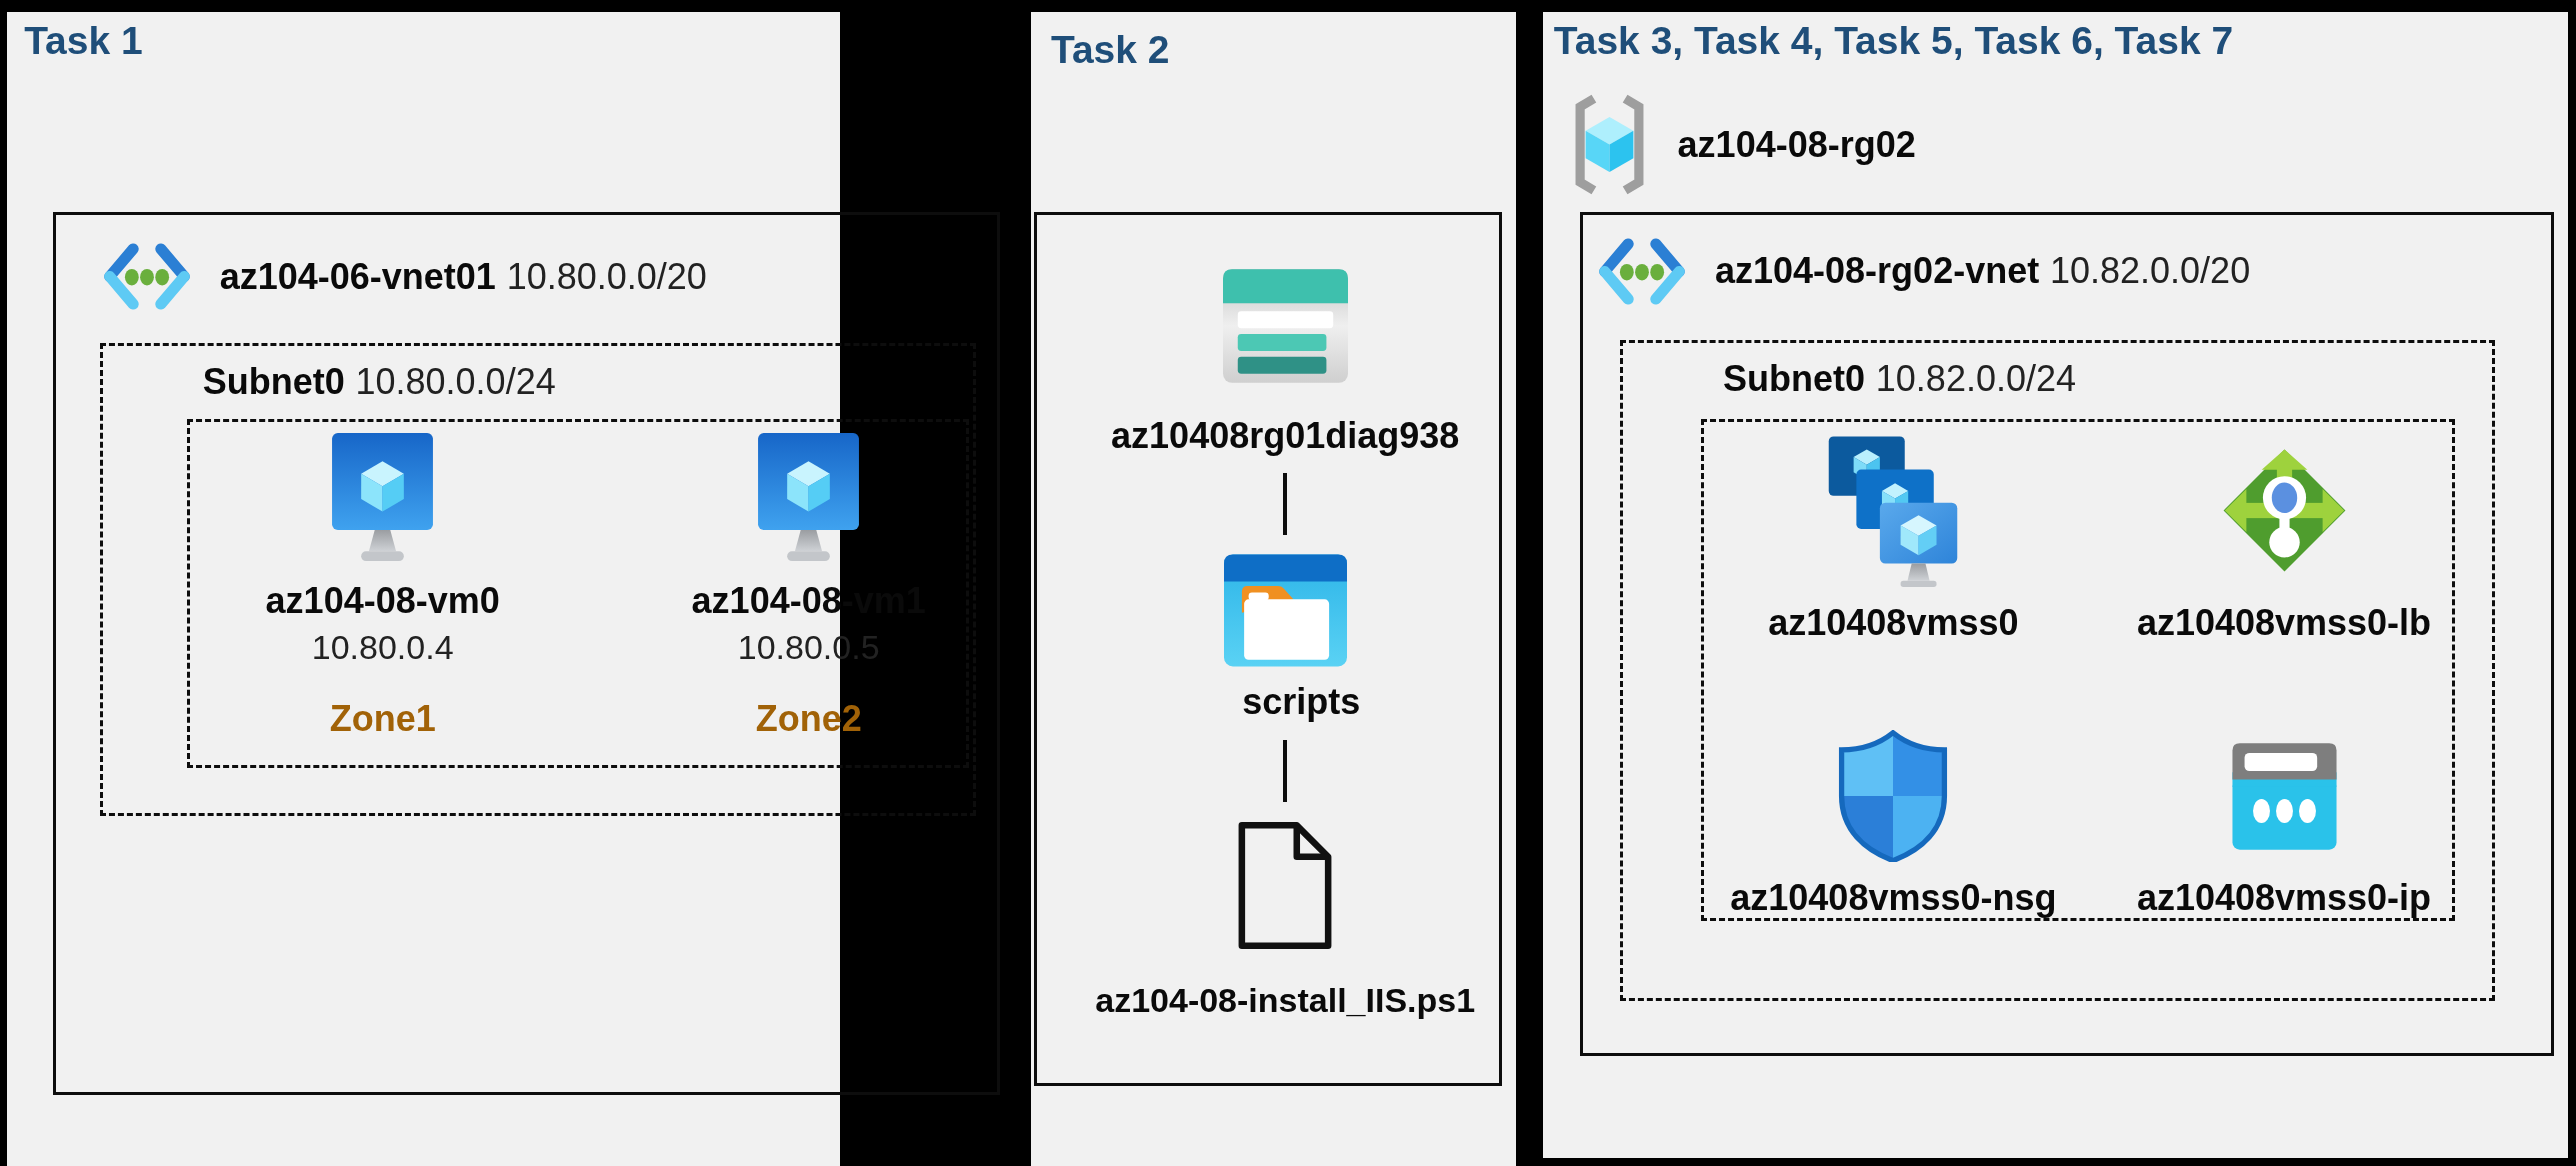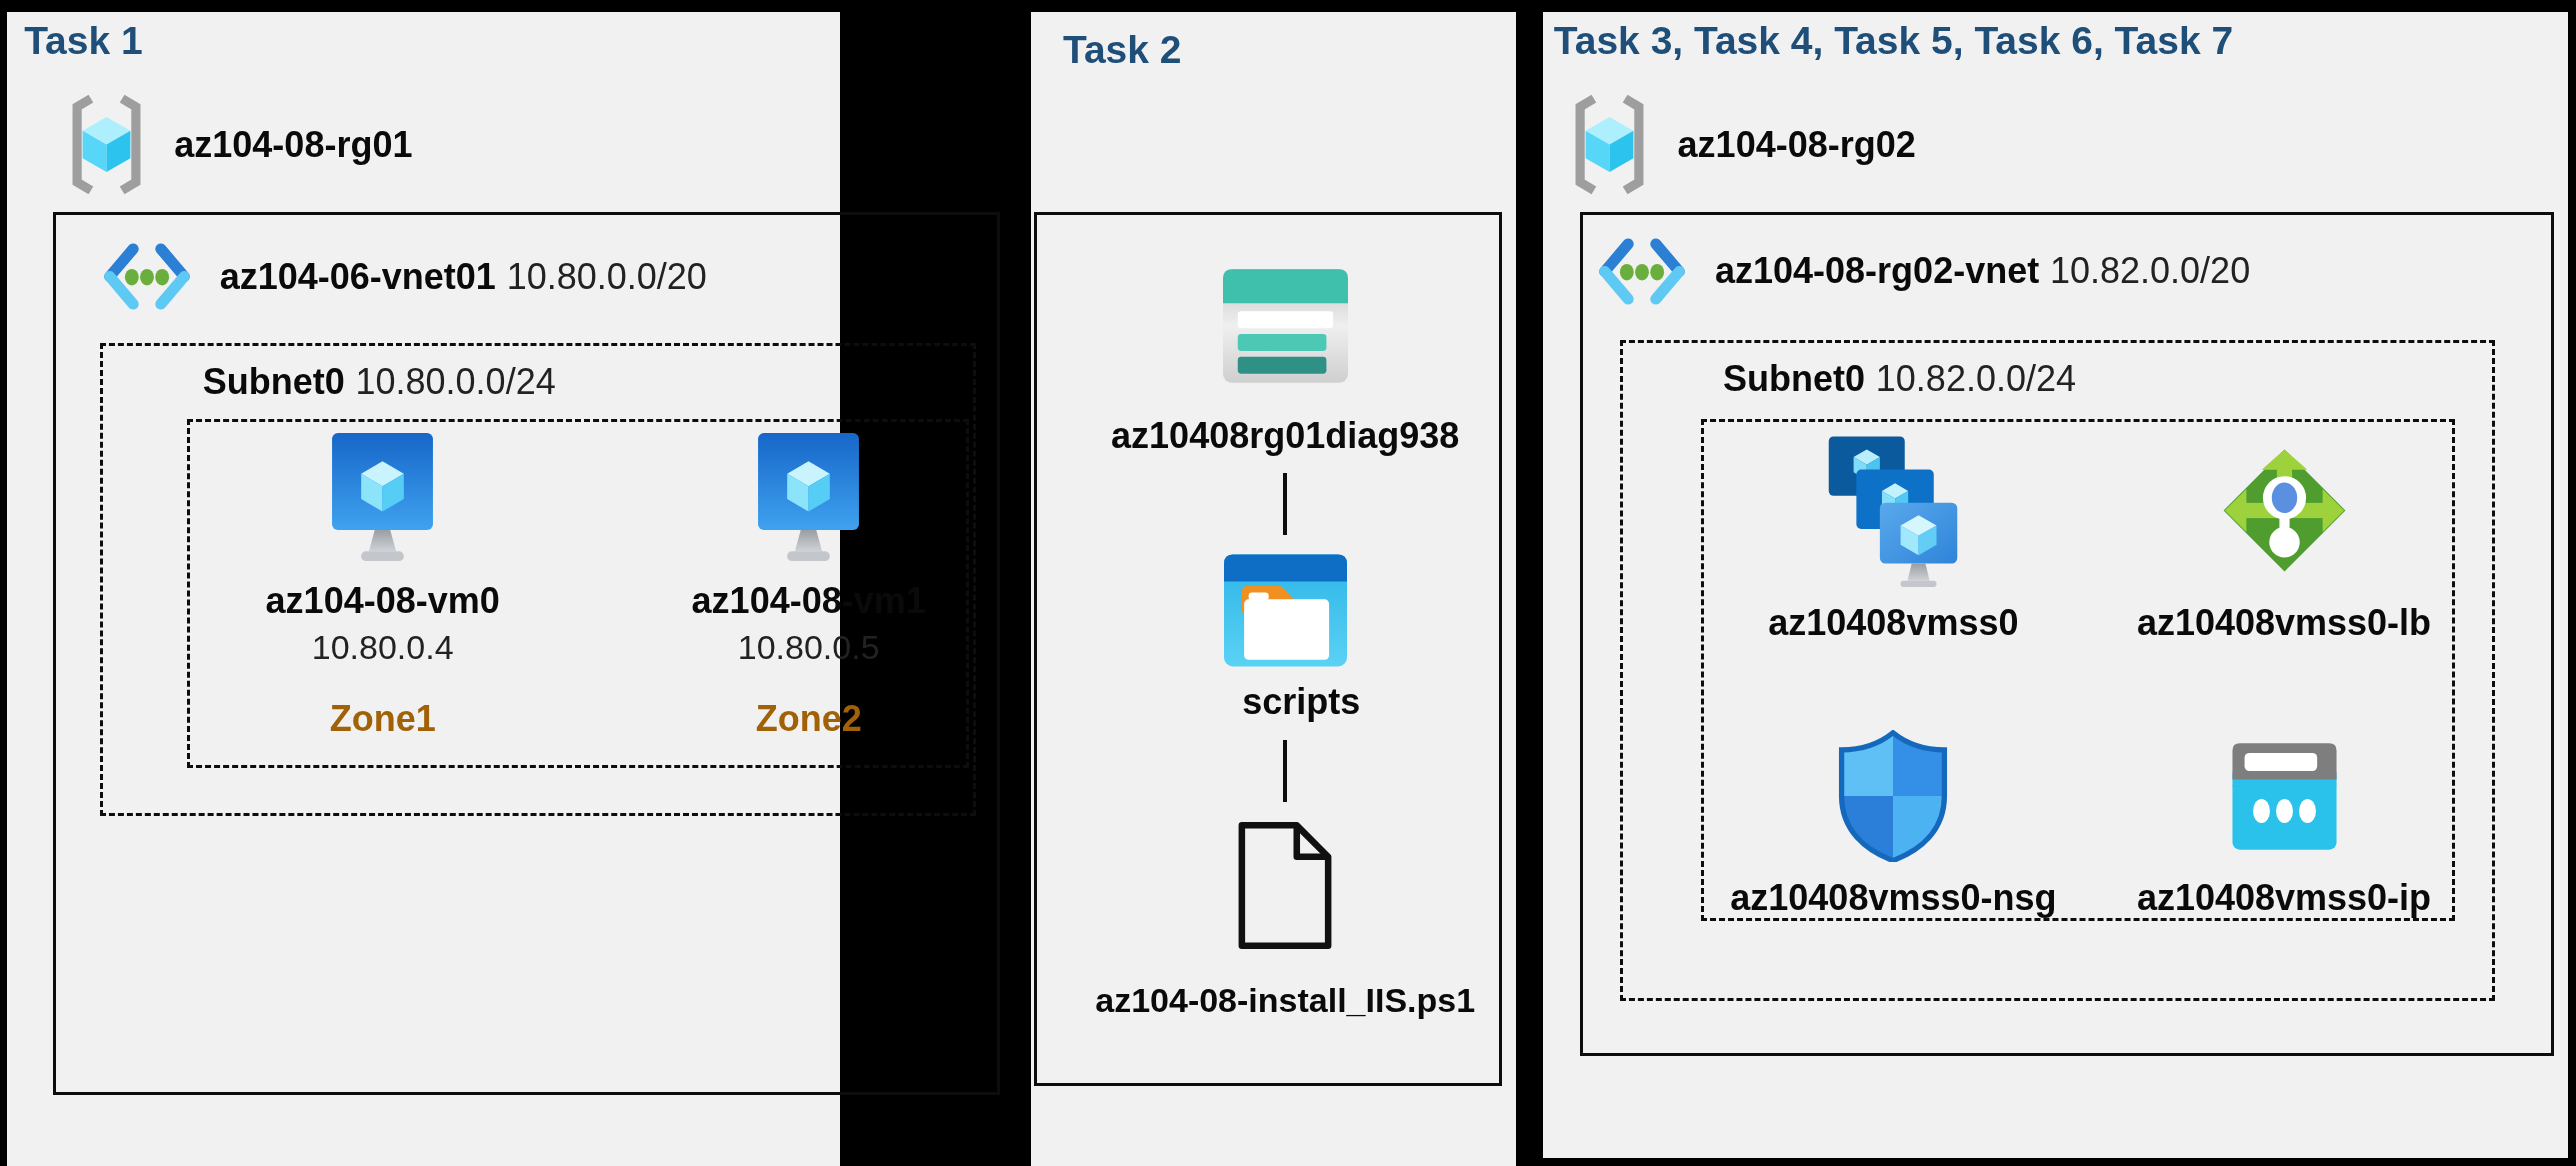--- a/index.html
+++ b/index.html
@@ -7,21 +7,21 @@
   body { font-family: "Liberation Sans", "DejaVu Sans", sans-serif; }
   .canvas { position: relative; width: 2576px; height: 1166px; background: #000; overflow: hidden; }
 
   .panel { position: absolute; top: 12px; background: #f1f1f1; }
   #panel1 { left: 6.7px;   width: 833px; height: 1154px; }
   #panel2 { left: 1031px; width: 485px;  height: 1154px; }
   #panel3 { left: 1543px; width: 1025px; height: 1146px; }
 
   .panel-title { position: absolute; font-size: 39px; font-weight: bold; color: #1f4e79; white-space: nowrap; }
   #panel1 .panel-title { left: 17.5px; top: 6.7px; }
-  #panel2 .panel-title { left: 32px; top: 16px; }
+  #panel2 .panel-title { left: 20px; top: 16px; }
   #panel3 .panel-title { left: 10.8px; top: 6.7px; }
 
   .rg-header { position: absolute; display: flex; align-items: center; gap: 21.6px; }
   #panel1 .rg-header { left: 53px; top: 82px; }
   #panel3 .rg-header { left: 20px; top: 82px; }
   .rg-icon { width: 93px; height: 101px; }
 
   .res-label { font-size: 36px; font-weight: bold; color: #0a0a0a; white-space: nowrap; }
   .cidr { font-weight: normal; color: #222; margin-left: 10.8px; }
 
@@ -81,30 +81,20 @@
   .cell-label { margin-top: 12px; font-size: 36px; font-weight: bold; color: #0a0a0a; white-space: nowrap; }
 </style>
 </head>
 <body>
 
 <div class="canvas">
 
   <section class="panel" id="panel1">
     <div class="panel-title">Task 1</div>
 
-    <div class="rg-header">
-      <svg class="rg-icon" viewBox="0 0 100 110">
-        <path d="M33,5 L18,14 L18,96 L33,105" fill="none" stroke="#9e9e9e" stroke-width="10"></path>
-        <path d="M67,5 L82,14 L82,96 L67,105" fill="none" stroke="#9e9e9e" stroke-width="10"></path>
-        <polygon points="24,40 50,25 76,40 50,55" fill="#aeeffd"></polygon>
-        <polygon points="24,40 50,55 50,85 24,70" fill="#58d6f7"></polygon>
-        <polygon points="76,40 50,55 50,85 76,70" fill="#2cc3ef"></polygon>
-      </svg>
-      <span class="res-label">az104-08-rg01</span>
-    </div>
 
     <div class="vnet-box">
       <div class="vnet-header">
         <svg class="vnet-icon" viewBox="0 0 140 100">
           <path d="M50,10 L16,50" stroke="#2b7fd4" stroke-width="16" stroke-linecap="round" fill="none"></path>
           <path d="M16,50 L50,90" stroke="#5ecaf4" stroke-width="16" stroke-linecap="round" fill="none"></path>
           <path d="M90,10 L124,50" stroke="#2b7fd4" stroke-width="16" stroke-linecap="round" fill="none"></path>
           <path d="M124,50 L90,90" stroke="#5ecaf4" stroke-width="16" stroke-linecap="round" fill="none"></path>
           <ellipse cx="48" cy="51" rx="10" ry="12" fill="#6aaf3d"></ellipse>
           <ellipse cx="70" cy="51" rx="10" ry="12" fill="#6aaf3d"></ellipse>

